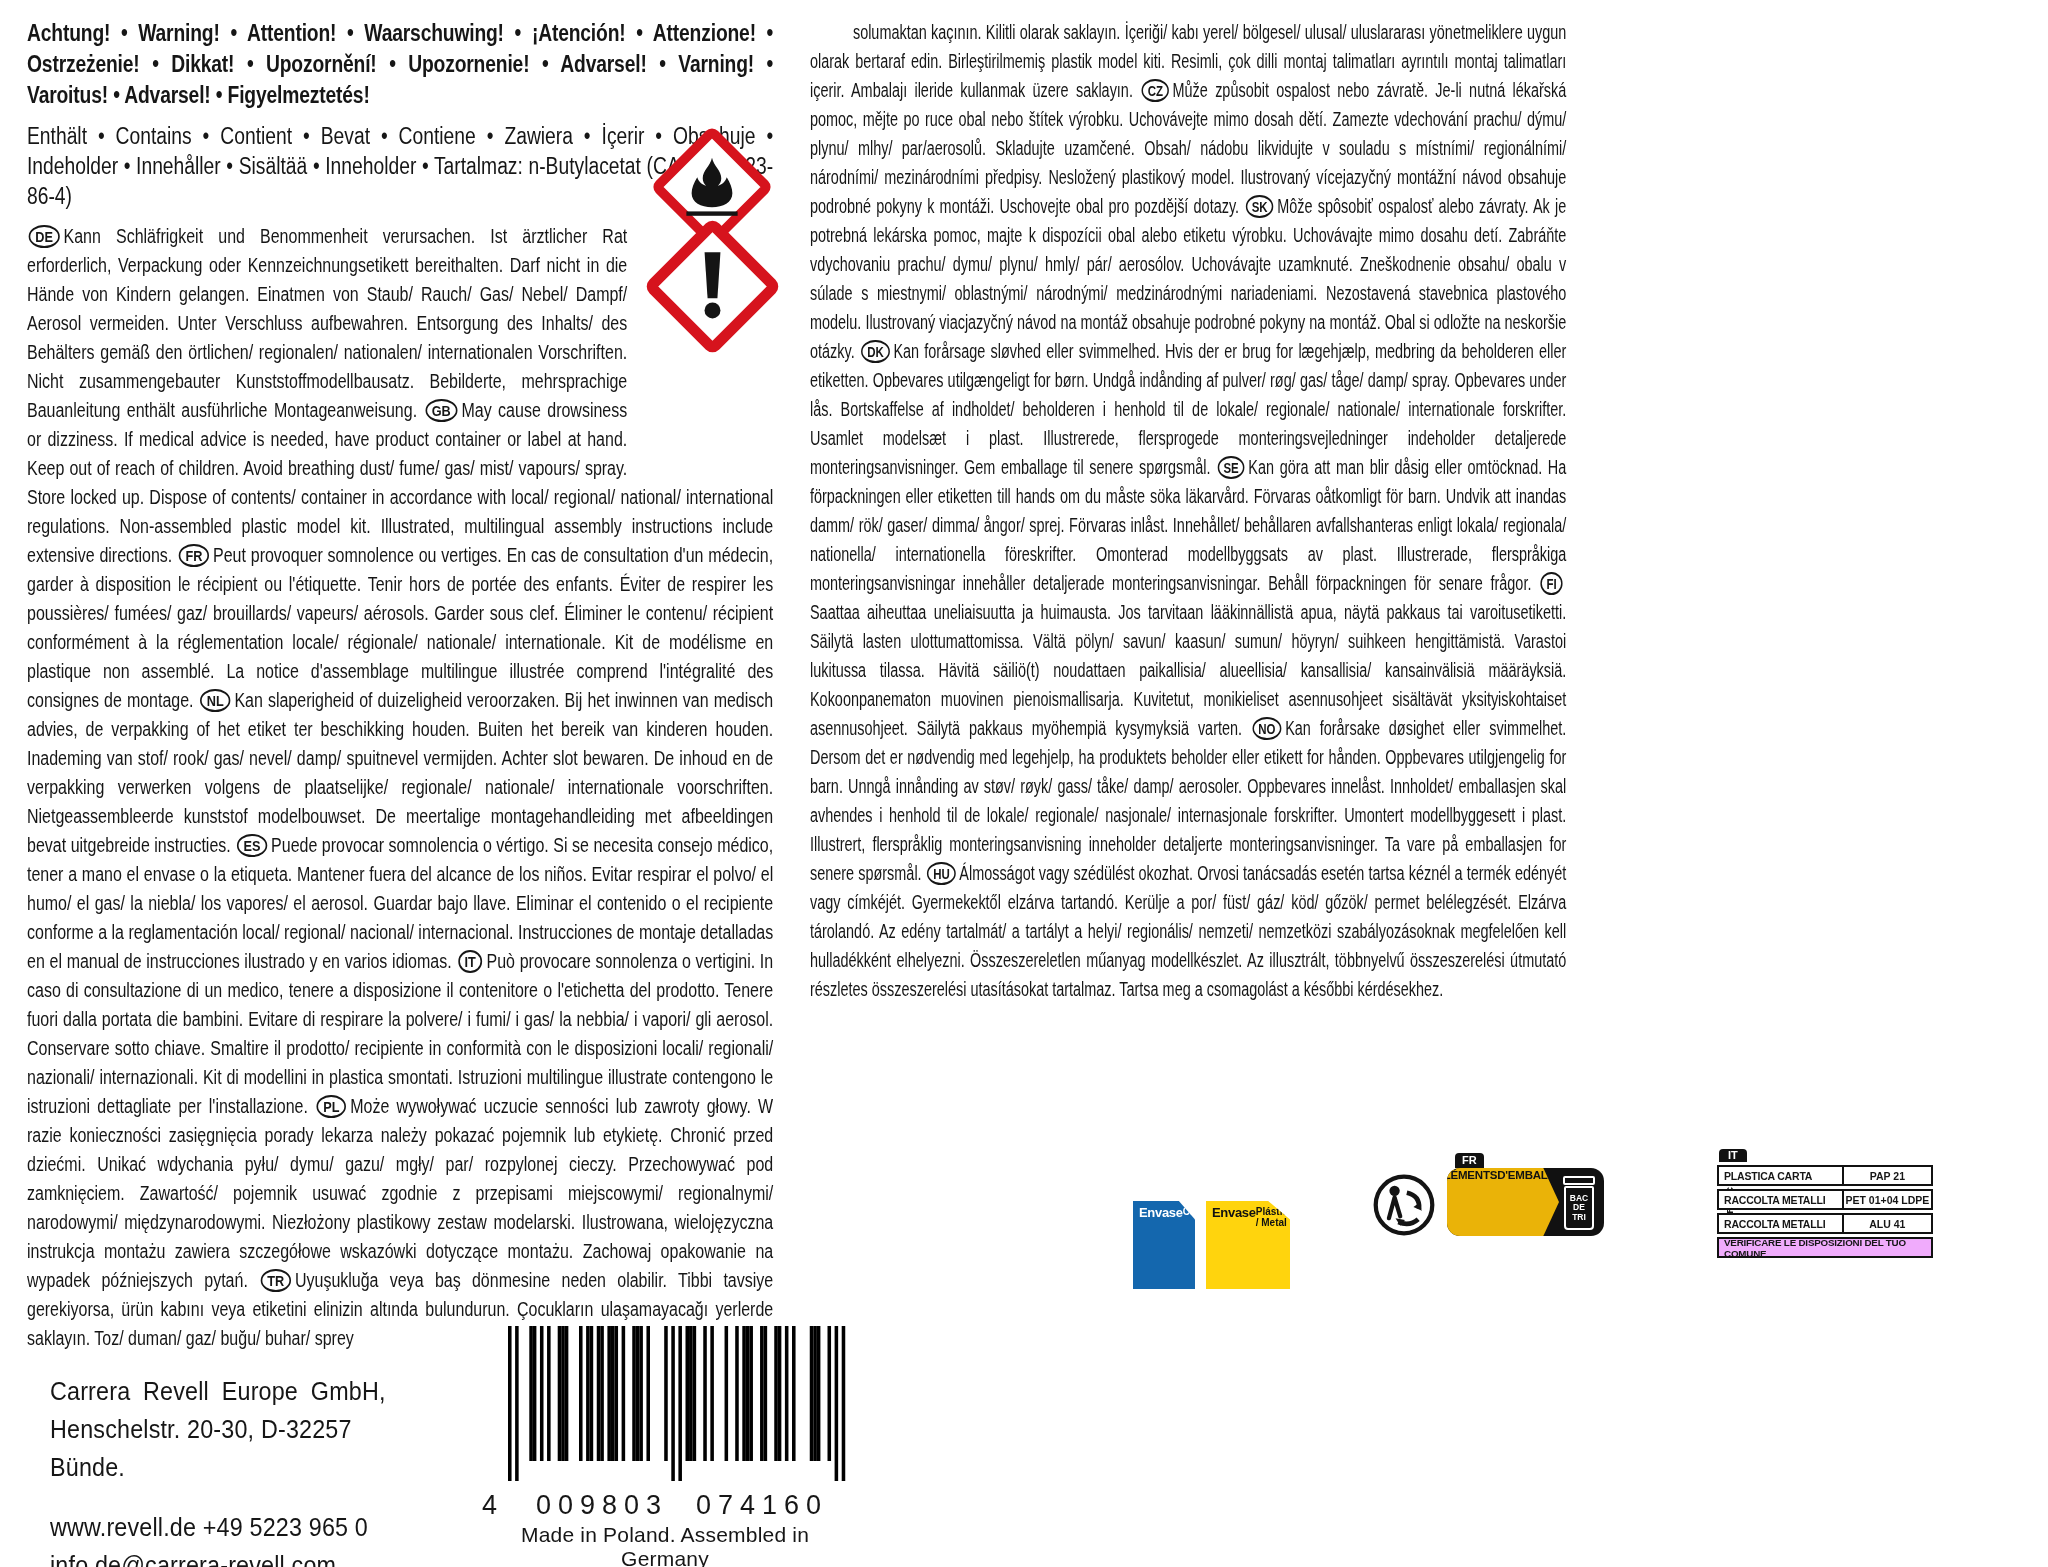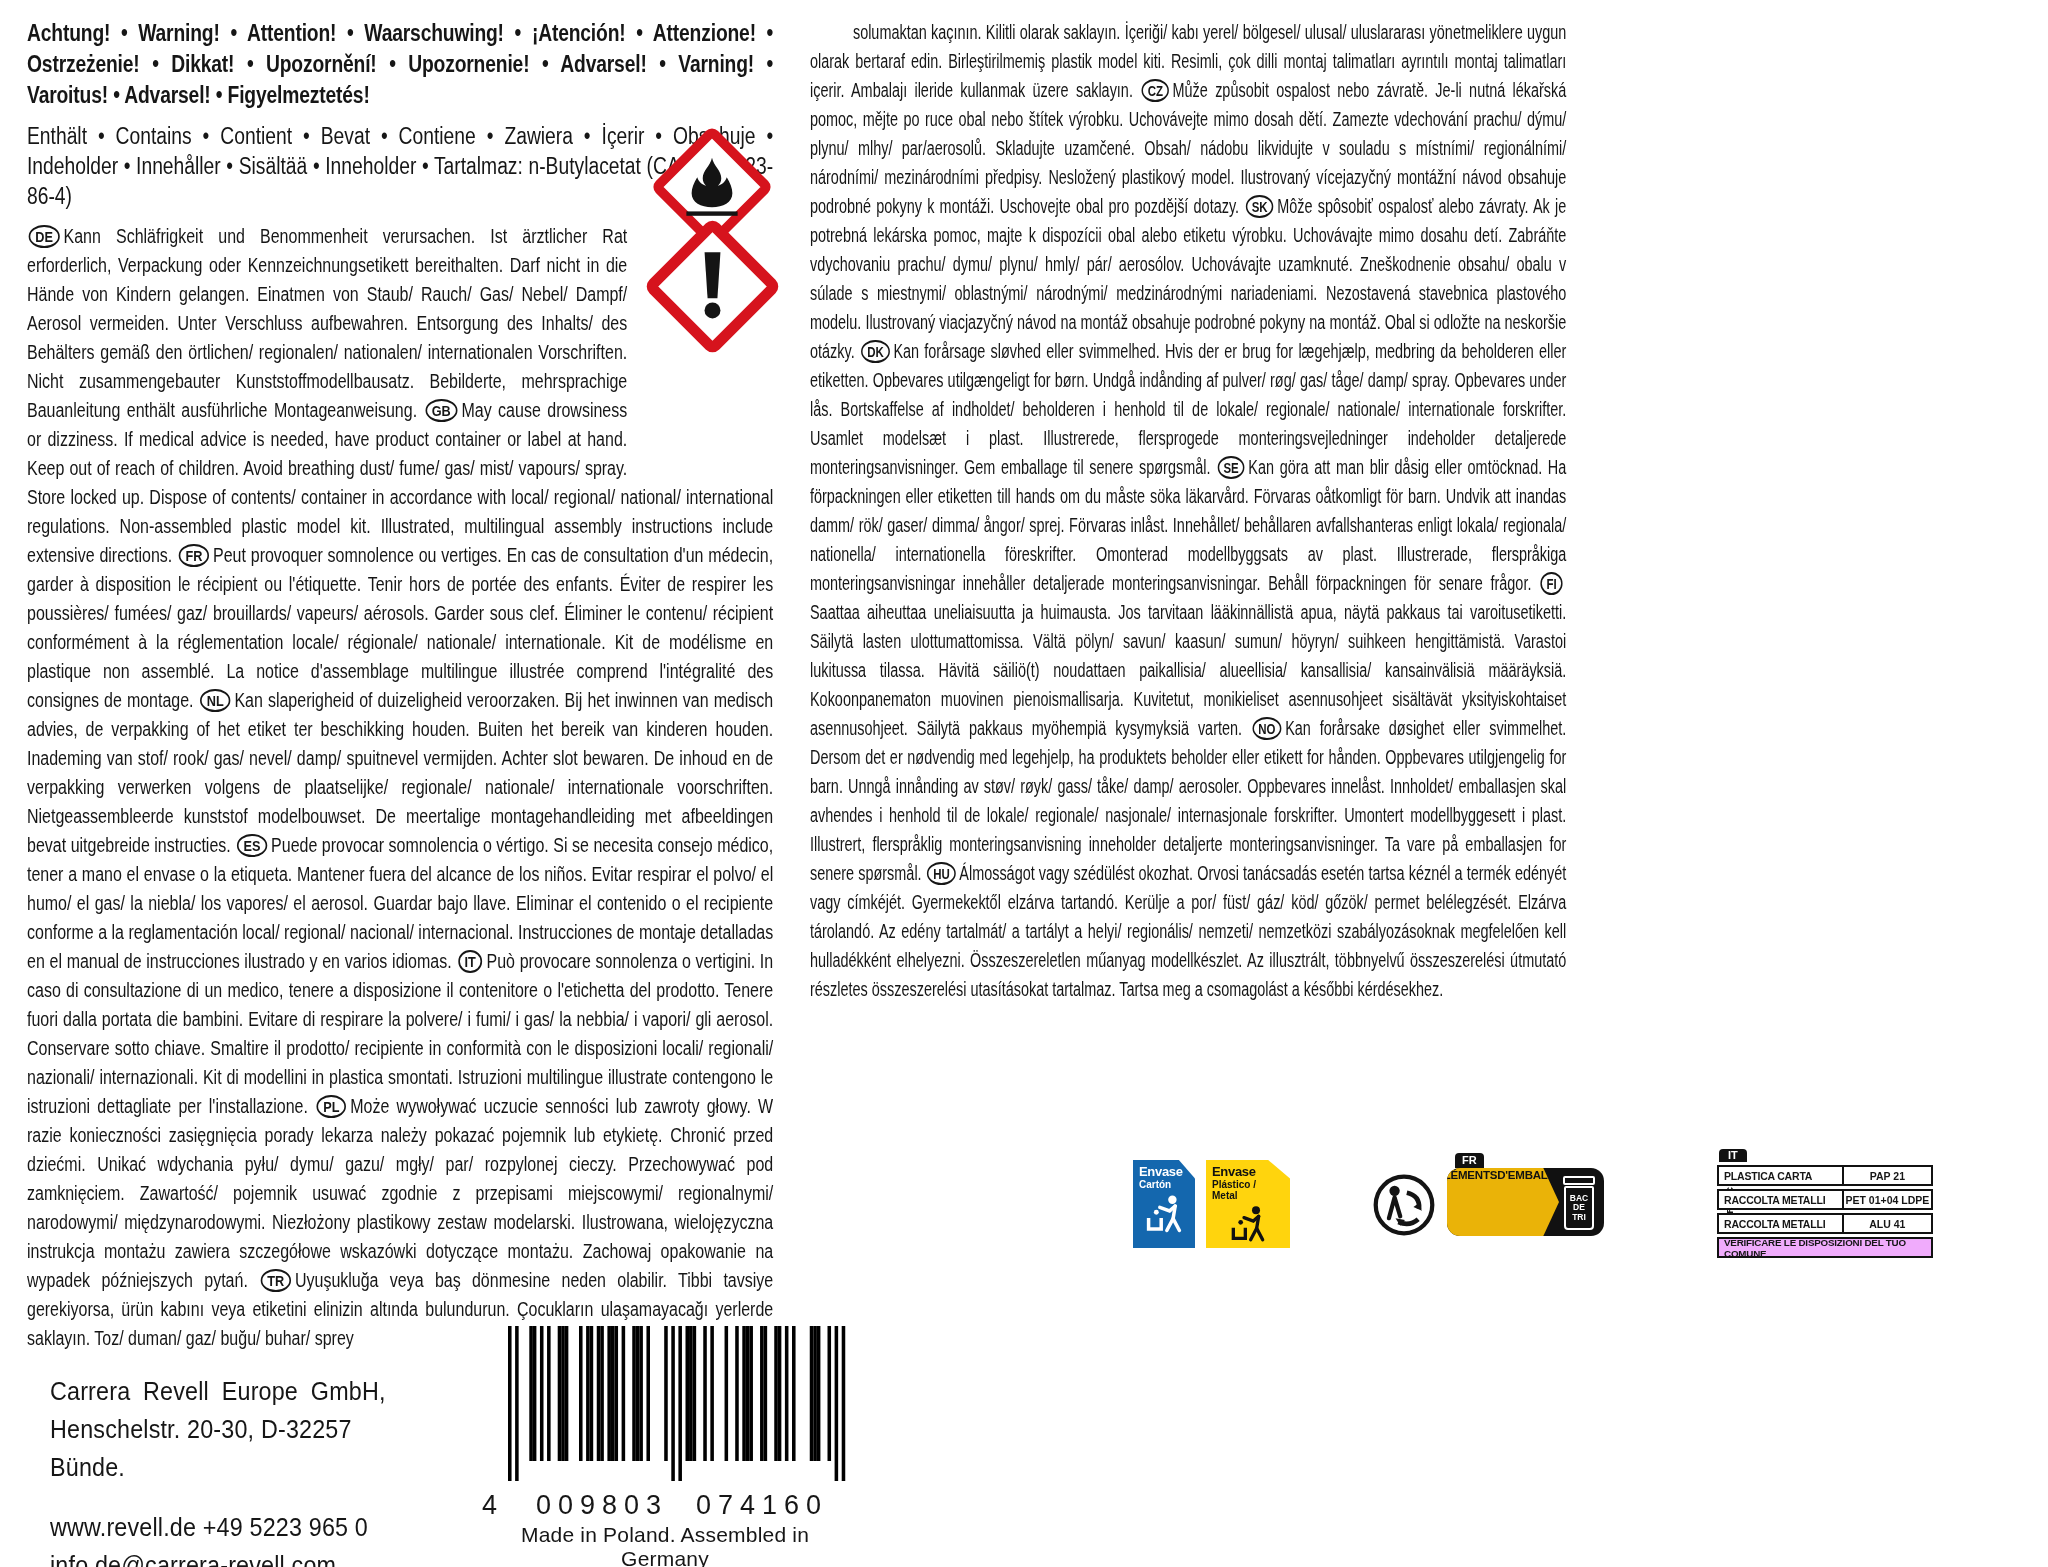--- a/index.html
+++ b/index.html
@@ -10,23 +10,23 @@
   .col-right{left:810px;width:1022px;transform:scaleX(0.74);}
   .hdr{margin:0 0 10px 0;font-size:23.5px;font-weight:bold;line-height:31px;text-align:justify;letter-spacing:-0.2px;}
   .contains{margin:0 0 11px 0;font-size:23.5px;font-weight:normal;line-height:30px;text-align:justify;}
   .body{font-size:19.5px;line-height:29px;text-align:justify;}
   .body.indent{text-indent:58px;}
   .lang-badge{display:inline-block;font-weight:bold;font-size:15.5px;line-height:18px;border:2.5px solid #161616;
               border-radius:50%;padding:1px 6px 0 6px;margin:0 5px 0 2px;vertical-align:1px;text-indent:0;}
   .picto-spacer{float:right;width:178px;height:234px;}
   .ghs{position:absolute;}
   
-  .envase{position:absolute;display:flex;flex-direction:column;align-items:flex-start;
+  .envase{position:absolute;display:flex;align-items:flex-start;
           padding:5px 6px;box-sizing:border-box;
-          clip-path:polygon(0 0,74% 0,100% 21%,100% 100%,0 100%);}
+          clip-path:polygon(0 0,74% 0,100% 21%,100% 100%,0 100%);margin-top:41px;}
   .envase .t1{font-weight:bold;font-size:13px;line-height:14px;letter-spacing:-0.3px;}
   .envase .t2{font-weight:bold;font-size:10px;line-height:11px;}
   .envase svg{margin-top:2px;align-self:center;}
   .envase.blue{color:#fff;}
   .envase.yellow{color:#111;}
   .triman-circle{position:absolute;}
   .fr-badge{position:absolute;}
   .fr-tab{position:absolute;left:8px;top:0;background:#111;color:#fff;font-weight:bold;font-size:11px;
           padding:1px 7px 2px 7px;border-radius:4px 4px 0 0;}
   .fr-main{position:absolute;left:0;top:15px;width:157px;height:68px;background:#111;border-radius:13px;overflow:hidden;}

